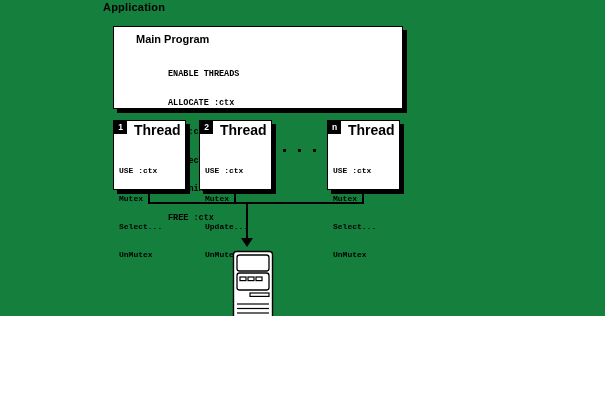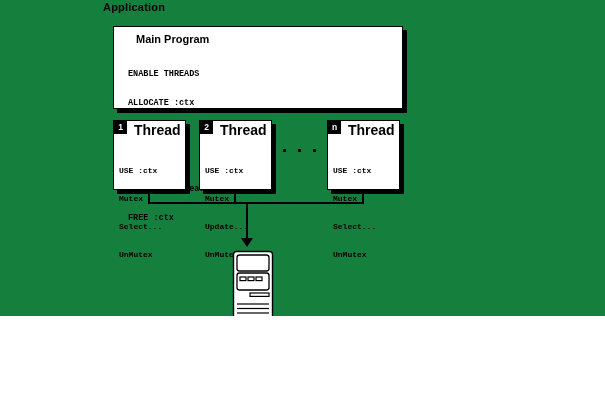--- a/index.html
+++ b/index.html
@@ -61,21 +61,21 @@
   .mp-code {
     position: absolute;
     left: 14px;
     top: 24px;
     font-family: "Liberation Mono", monospace;
     font-size: 8.5px;
     font-weight: bold;
     line-height: 9.6px;
     white-space: pre;
   }
-  .mp-code .line { white-space: pre; }
+  .mp-code .line { white-space: pre; margin-left: 40px; }
 
   
   .thread-box {
     top: 120px;
     width: 73px;
     height: 70px;
   }
   #thread-box-1 { left: 113px; }
   #thread-box-2 { left: 199px; }
   #thread-box-n { left: 327px; }

